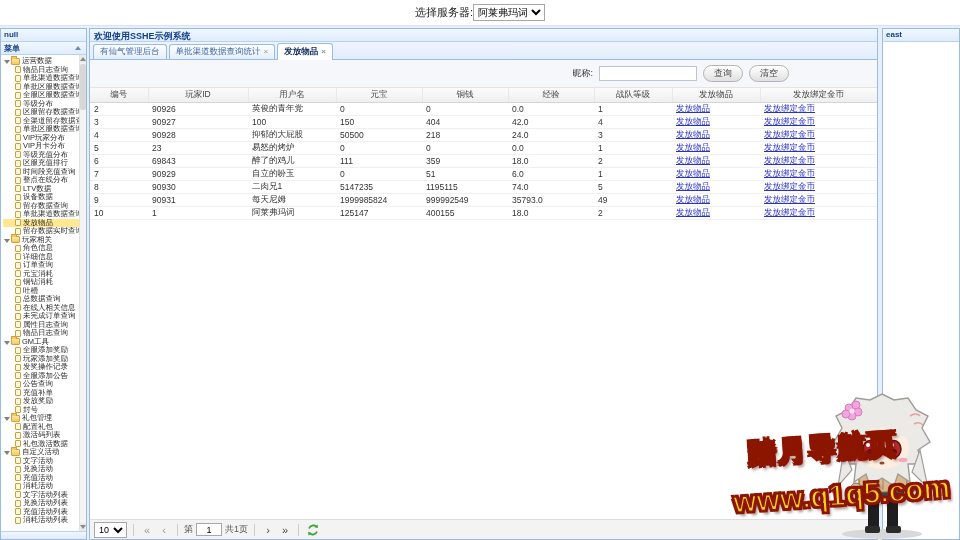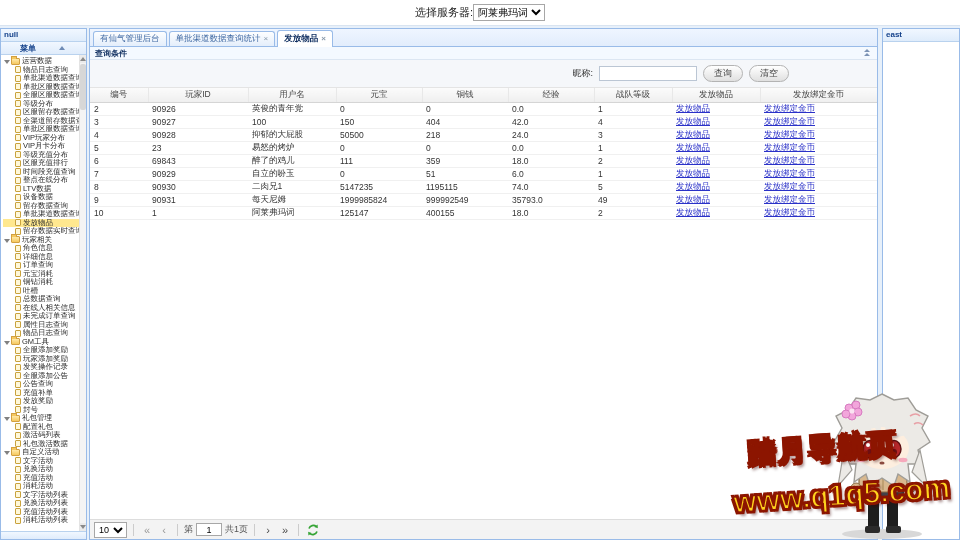--- a/index.html
+++ b/index.html
@@ -11,21 +11,21 @@
             border-bottom:1px solid #D9E4F1; display:flex; align-items:center; justify-content:center;
             font-size:11px; color:#222; }
   .topbar select { font-size:10px; height:17px; border:1px solid #A7A7A7; background:#fff; }
 
   
   .west { position:absolute; top:28px; left:0; width:87px; bottom:0; background:#fff;
           border:1px solid #99BBE8; display:flex; flex-direction:column; }
   .hd-grad { background:linear-gradient(#F1F7FF,#DFECFB); border-bottom:1px solid #B9D2EE;
              color:#15428B; font-weight:bold; }
   .west-title { height:13px; font-size:8px; padding:1px 3px; }
-  .accordion-hd { height:13px; font-size:8px; padding:1px 19px; display:flex; align-items:center;
+  .accordion-hd { height:13px; font-size:8px; padding:1px 3px; display:flex; align-items:center;
                   justify-content:space-between; cursor:pointer; }
   .acc-icon { width:9px; height:9px; position:relative; }
   .acc-icon::before { content:""; position:absolute; left:1px; top:2px;
                       border-left:3px solid transparent; border-right:3px solid transparent;
                       border-bottom:4px solid #6f8bb5; }
   .tree { flex:1; position:relative; overflow:hidden; padding:2px 0 0 2px; }
   .tnode { height:8.5px; display:flex; align-items:center; font-size:7.5px; line-height:8px;
            white-space:nowrap; cursor:pointer; color:#2b2b2b; }
   .tnode.item { padding-left:12px; }
   .tnode.selected { background:#FFE88F; }
@@ -412,40 +412,37 @@
     <div class="tree-scrollbar">
       <span class="sb-btn sb-up"></span>
       <span class="sb-thumb"></span>
       <span class="sb-btn sb-down"></span>
     </div>
   </div>
   <div class="west-footer"></div>
 </div>
 
 <div class="center">
+  <div class="welcome hd-grad">欢迎使用SSHE示例系统</div>
 
   <div class="tabs">
     <div class="tab">
       <span>有仙气管理后台</span>
     </div>
     <div class="tab">
       <span>单批渠道数据查询统计</span>
       <span class="tab-close">×</span>
     </div>
     <div class="tab active">
       <span>发放物品</span>
       <span class="tab-close">×</span>
     </div>
   </div>
 
   <div class="panel">
-    <div class="panel-hd">
-      <span>查询条件</span>
-      <span class="collapse-tool"></span>
-    </div>
 
     <div class="query-form">
       <span>昵称:</span>
       <input type="text" style="">
       <button class="btn">查询</button>
       <button class="btn">清空</button>
     </div>
 
     <div class="grid-wrap">
       <table class="grid">

